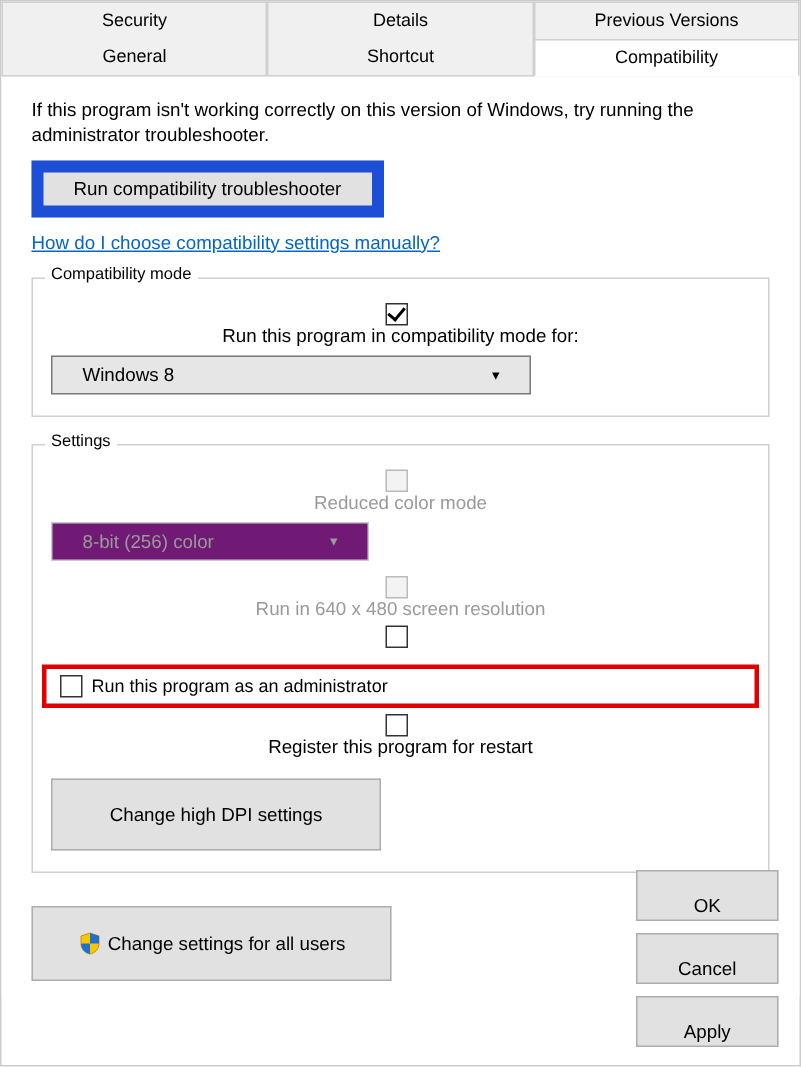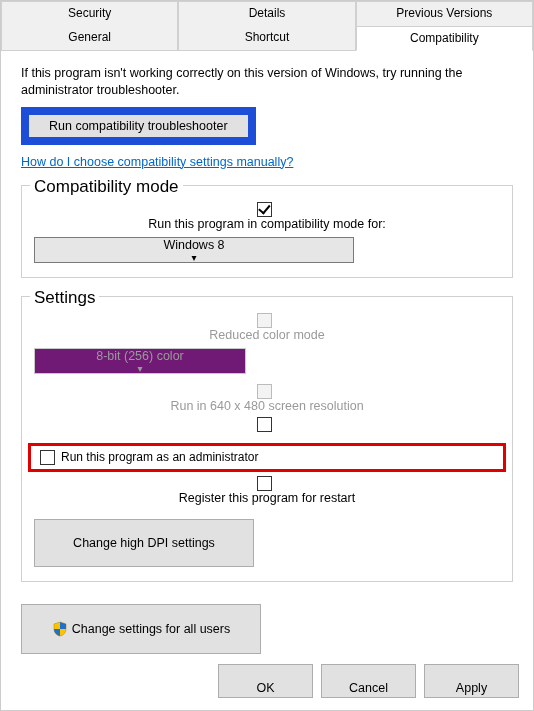--- a/index.html
+++ b/index.html
@@ -96,21 +96,21 @@
     padding: 12px 12px 14px 12px;
     margin-bottom: 18px;
     position: relative;
   }
   .group-title {
     position: absolute;
     top: -9px;
     left: 8px;
     background: #fff;
     padding: 0 4px;
-    font-size: 17px;
+    font-size: 11px;
   }
   
   .check-row {
     display: flex;
     align-items: center;
     margin: 4px 0;
     font-size: 12.5px;
     min-height: 22px;
     flex-direction: column;
   }
@@ -143,21 +143,20 @@
     border: 1px solid #7a7a7a;
     background: #e6e6e6;
     height: 26px;
     display: flex;
     align-items: center;
     justify-content: space-between;
     padding: 0 20px;
     font-size: 12.5px;
     width: 320px;
     margin-top: 6px;
-    flex-direction: column;
   }
   .dropdown.disabled {
     border-color: #c9c9c9;
     background: #701a75;
     color: #9a9a9a;
     width: 212px;
   }
   .dd-arrow {
     font-size: 10px;
   }
@@ -186,20 +185,21 @@
     width: 16px; height: 16px;
     display: inline-block;
   }
   
   .footer-btns {
     position: absolute;
     bottom: 12px;
     right: 14px;
     display: flex;
     gap: 8px;
+    flex-direction: column;
   }
   .footer-btns .btn {
     width: 95px;
     height: 28px;
     text-align: center;
   }
 </style>
 </head>
 <body>
 

